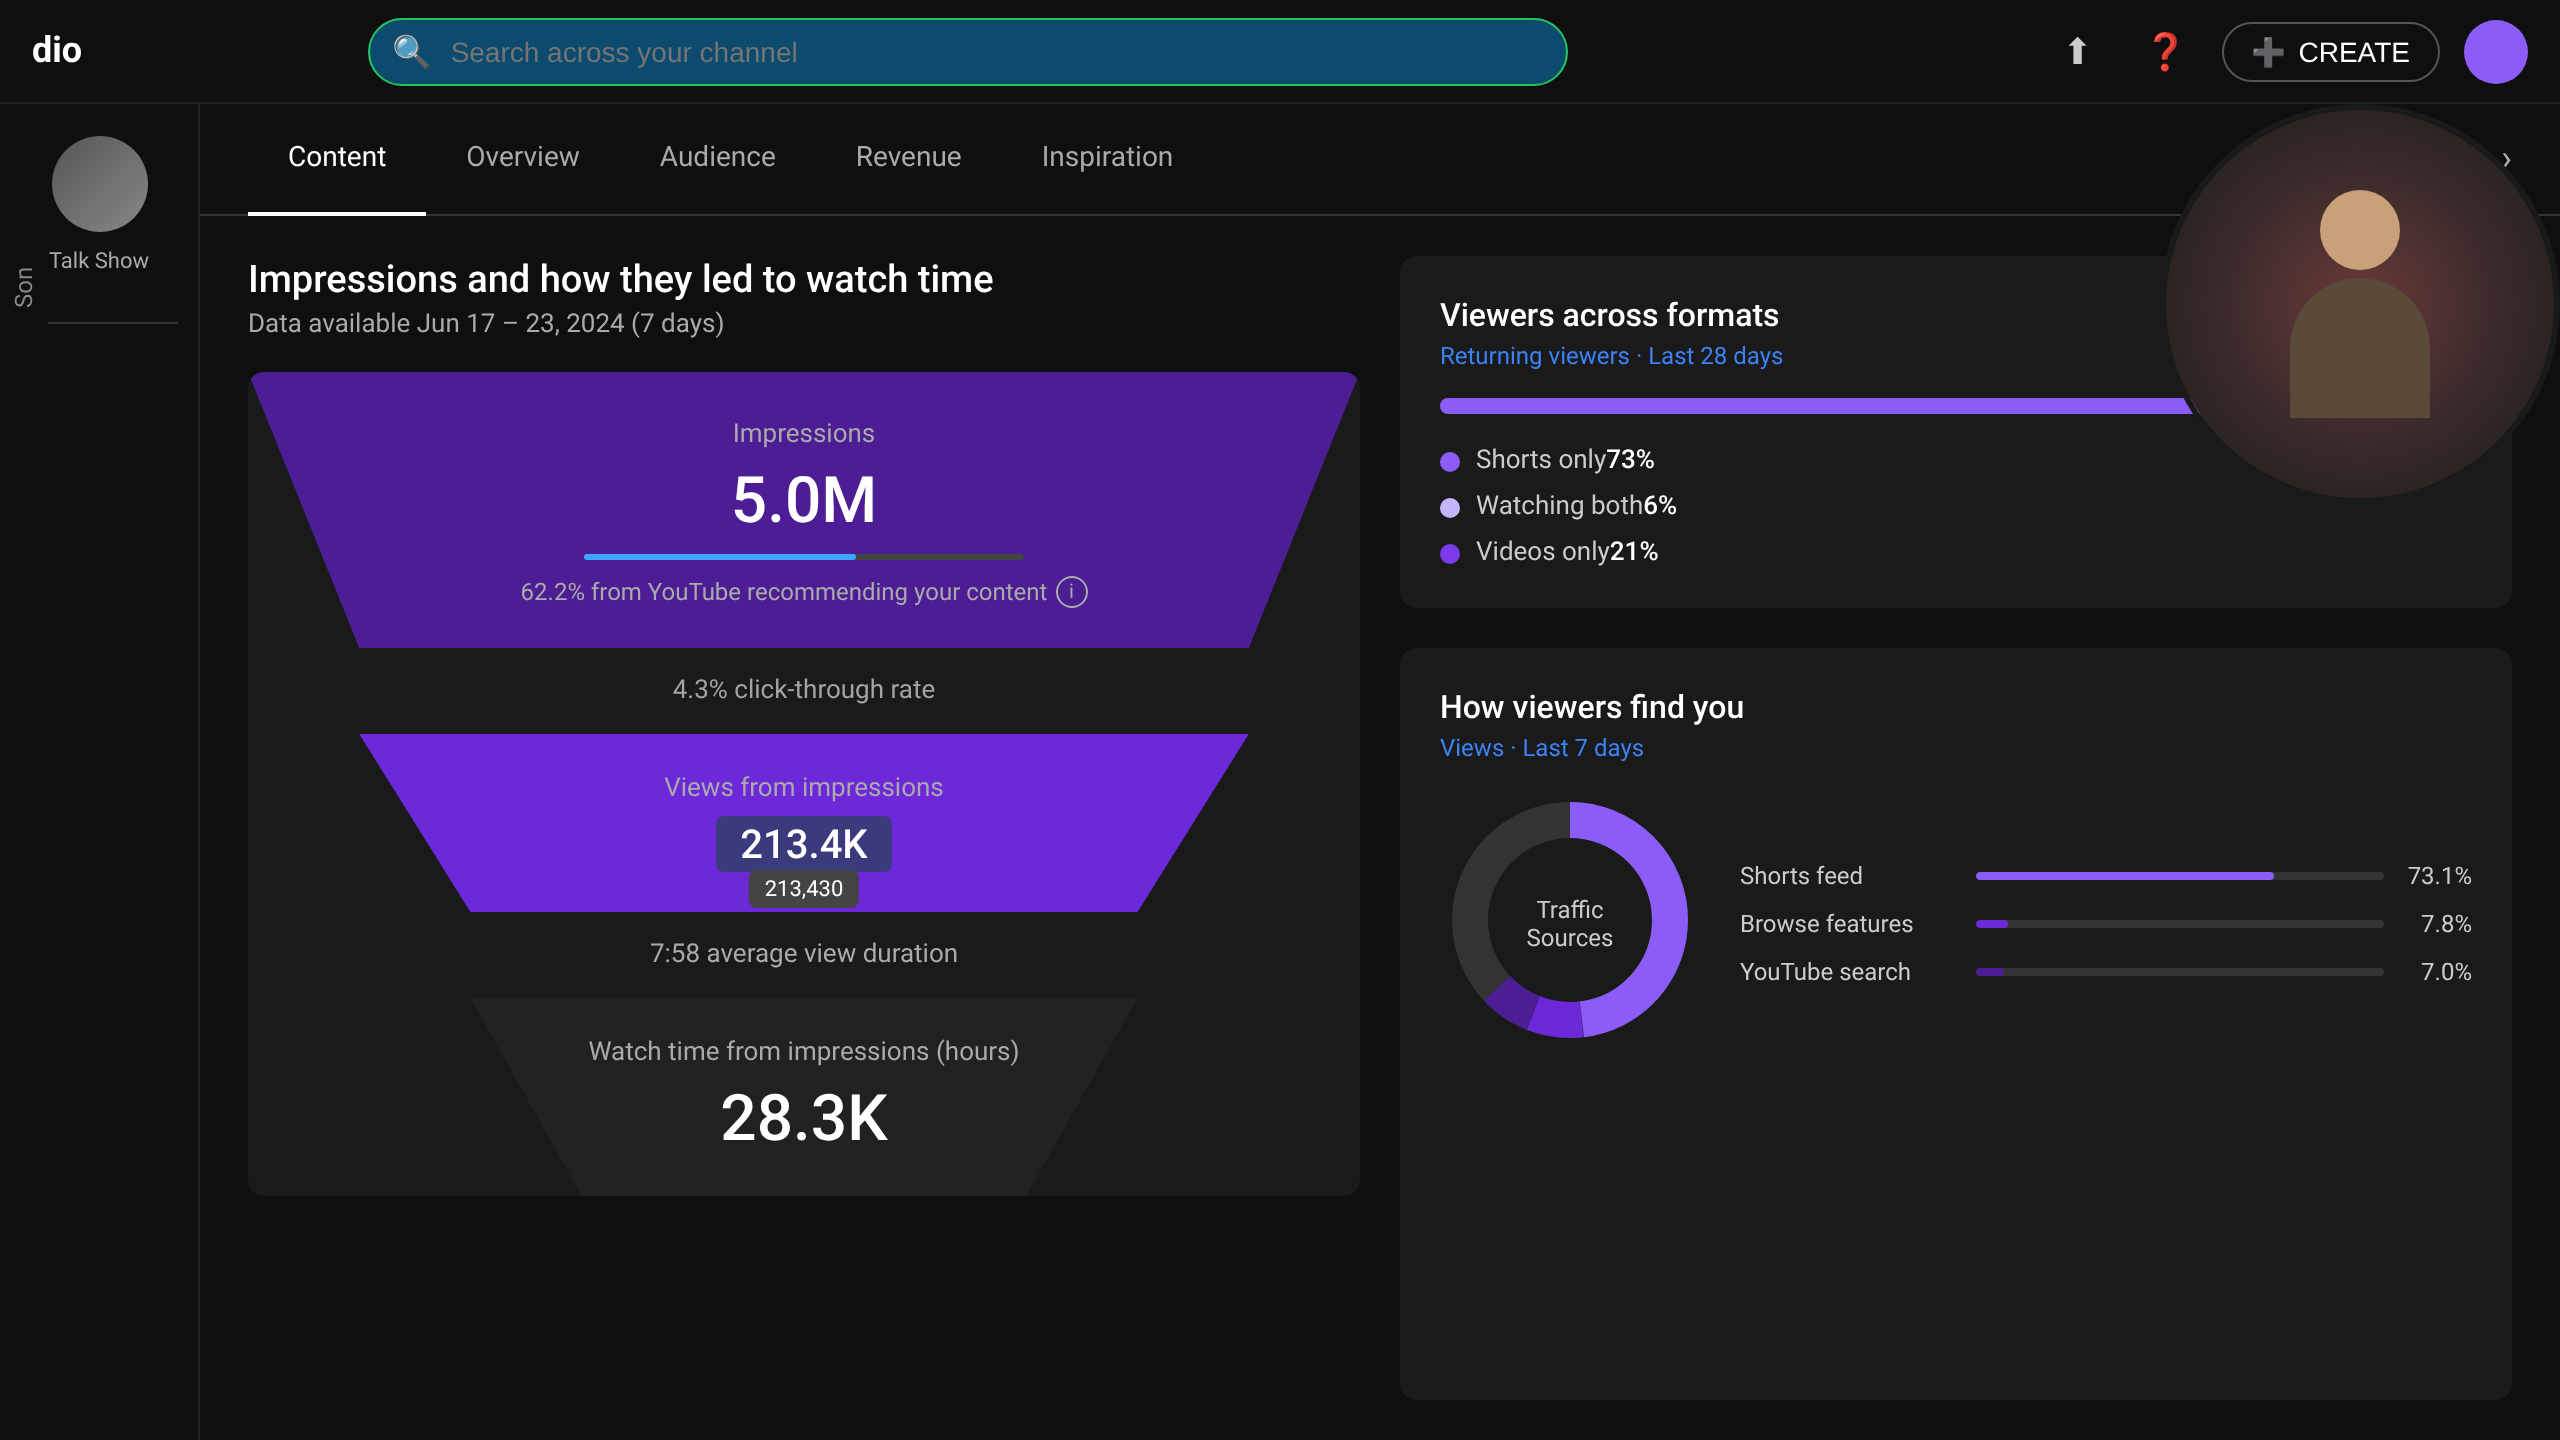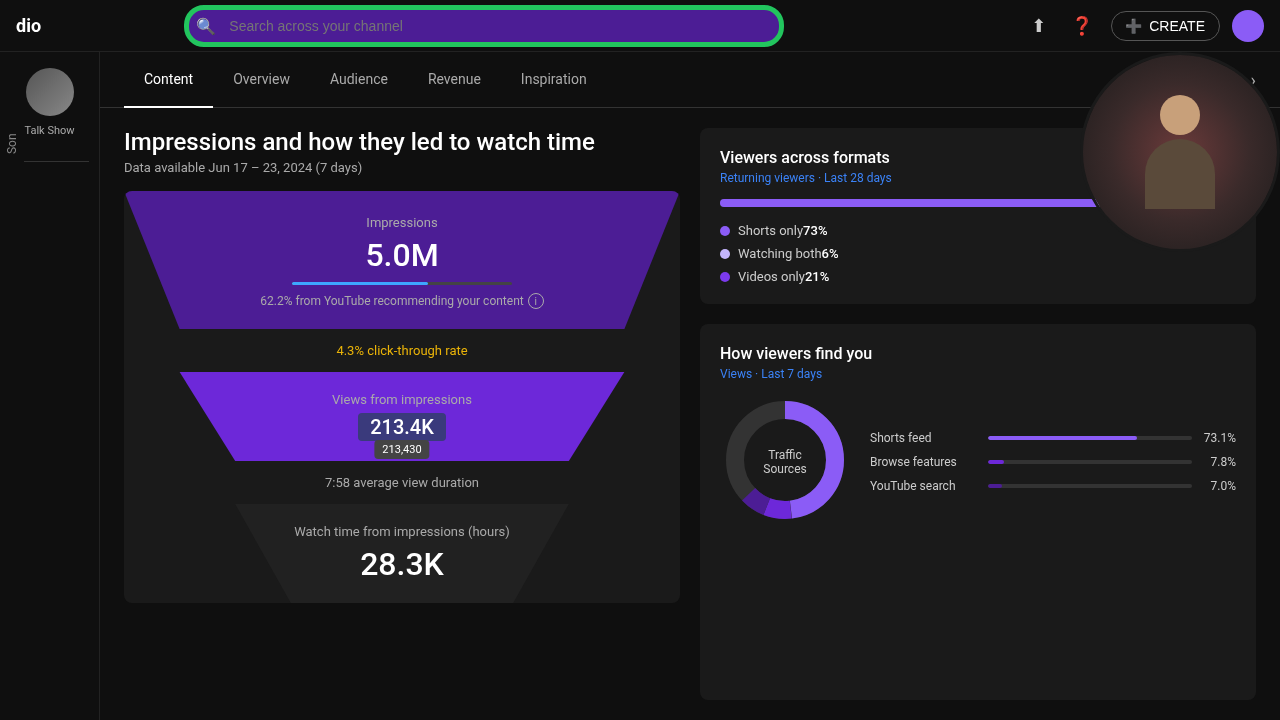--- a/index.html
+++ b/index.html
@@ -32,22 +32,22 @@
       margin-right: 24px;
     }
     .search-bar {
       flex: 1;
       max-width: 600px;
       margin: 0 auto;
       position: relative;
     }
     .search-bar input {
       width: 100%;
-      background: #4c1d95;
-      border: 5px solid #22c55e;
+      background: #0c4a6e;
+      border: 1px solid #22c55e;
       border-radius: 20px;
       padding: 8px 16px 8px 40px;
       color: #aaa;
       font-size: 14px;
       outline: none;
     }
     .search-icon-wrap {
       position: absolute;
       left: 12px;
       top: 50%;
@@ -166,21 +166,21 @@
       gap: 20px;
       height: calc(720px - 52px - 56px);
     }
 
     
     .left-panel {
       flex: 1;
       max-width: 660px;
     }
     .panel-title {
-      font-size: 24px;
+      font-size: 19px;
       font-weight: 500;
       color: #fff;
       margin-bottom: 4px;
     }
     .panel-subtitle {
       font-size: 13px;
       color: #aaa;
       margin-bottom: 16px;
     }
 
@@ -231,21 +231,21 @@
       justify-content: center;
       font-size: 10px;
       color: #aaa;
     }
 
     .funnel-ctr {
       background: #1a1a1a;
       padding: 14px;
       text-align: center;
       font-size: 13px;
-      color: #eab308;
+      color: #a3a3a3;
     }
     .funnel-views-value {
       font-size: 20px;
       font-weight: 500;
       color: #fff;
       background: #3a3a7c;
       display: inline-block;
       padding: 2px 12px;
       border-radius: 4px;
     }

